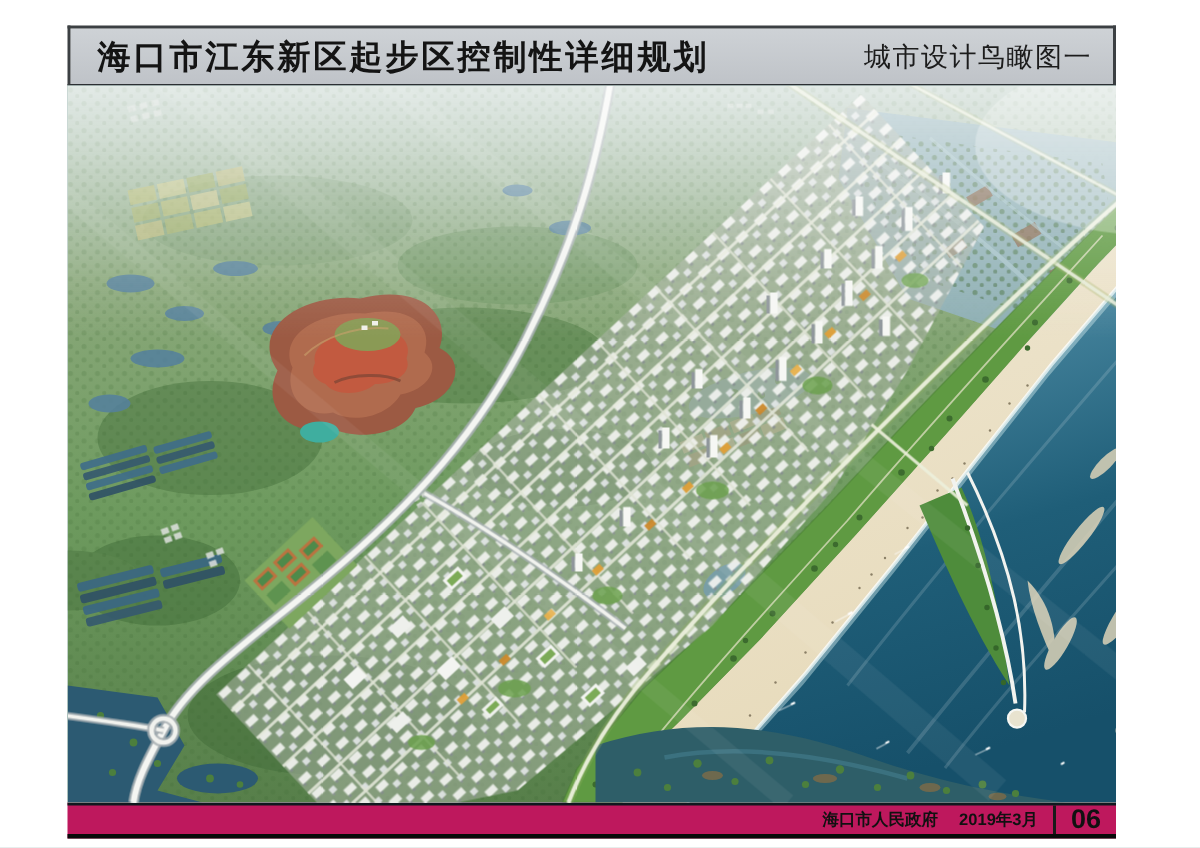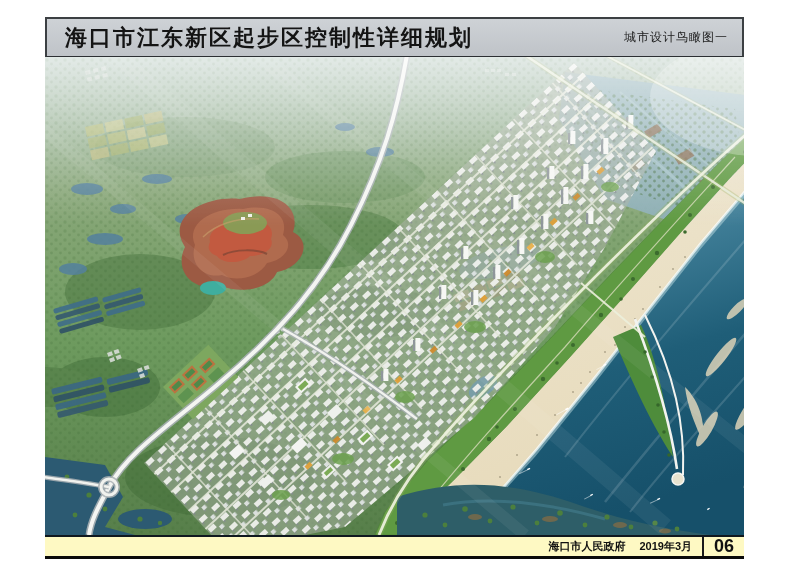--- a/index.html
+++ b/index.html
@@ -10,26 +10,26 @@
     height:40px; display:flex; align-items:center; justify-content:space-between;
     background:linear-gradient(#ced2d6,#bfc3c8);
     border:2px solid #3c4043; border-bottom:1px solid #2c2f33;
     padding:0 14px 0 18px;
   }
   .header-title {
     font-family:"Liberation Serif","DejaVu Serif",serif;
     font-weight:bold; font-size:22px; color:#141414; letter-spacing:2px;
     white-space:nowrap;
   }
-  .header-view-label { font-size:12px; color:#1c1c1c; letter-spacing:1px; white-space:nowrap; }
+  .header-view-label { font-size:18px; color:#1c1c1c; letter-spacing:1px; white-space:nowrap; }
   .render-wrap { height:478px; position:relative; background:#9db8b4; overflow:hidden; }
   .render-wrap svg { display:block; }
   .footer-bar {
     height:24px; display:flex; align-items:stretch; justify-content:flex-end;
-    background:#fef9c3; border-top:2px solid #10181f; border-bottom:3px solid #0a0a0a;
+    background:#be185d; border-top:2px solid #10181f; border-bottom:3px solid #0a0a0a;
   }
   .footer-text { display:flex; align-items:center; gap:14px; font-size:11px; color:#111;
                  font-weight:bold; padding-right:10px; }
   .page-no-cell { width:42px; border-left:2px solid #1a1a1a; display:flex;
                   align-items:center; justify-content:center; font-size:18px;
                   color:#111; font-weight:bold; }
 </style>
 </head>
 <body>
 

